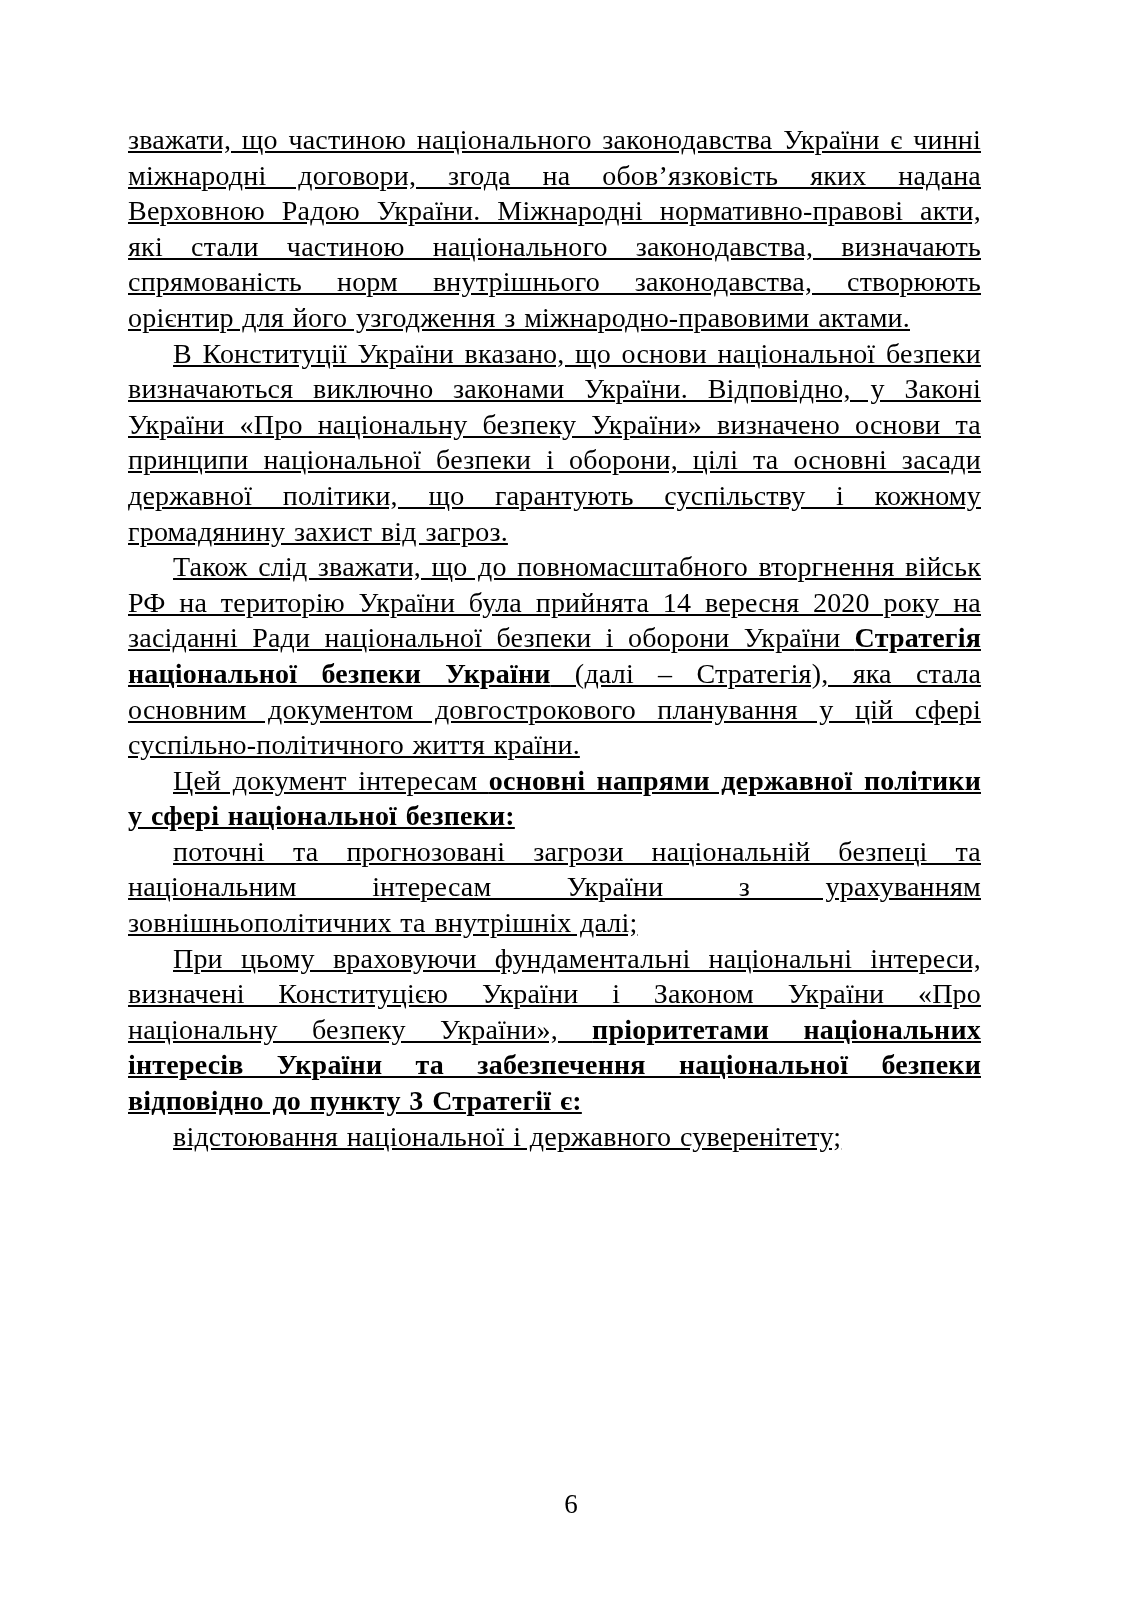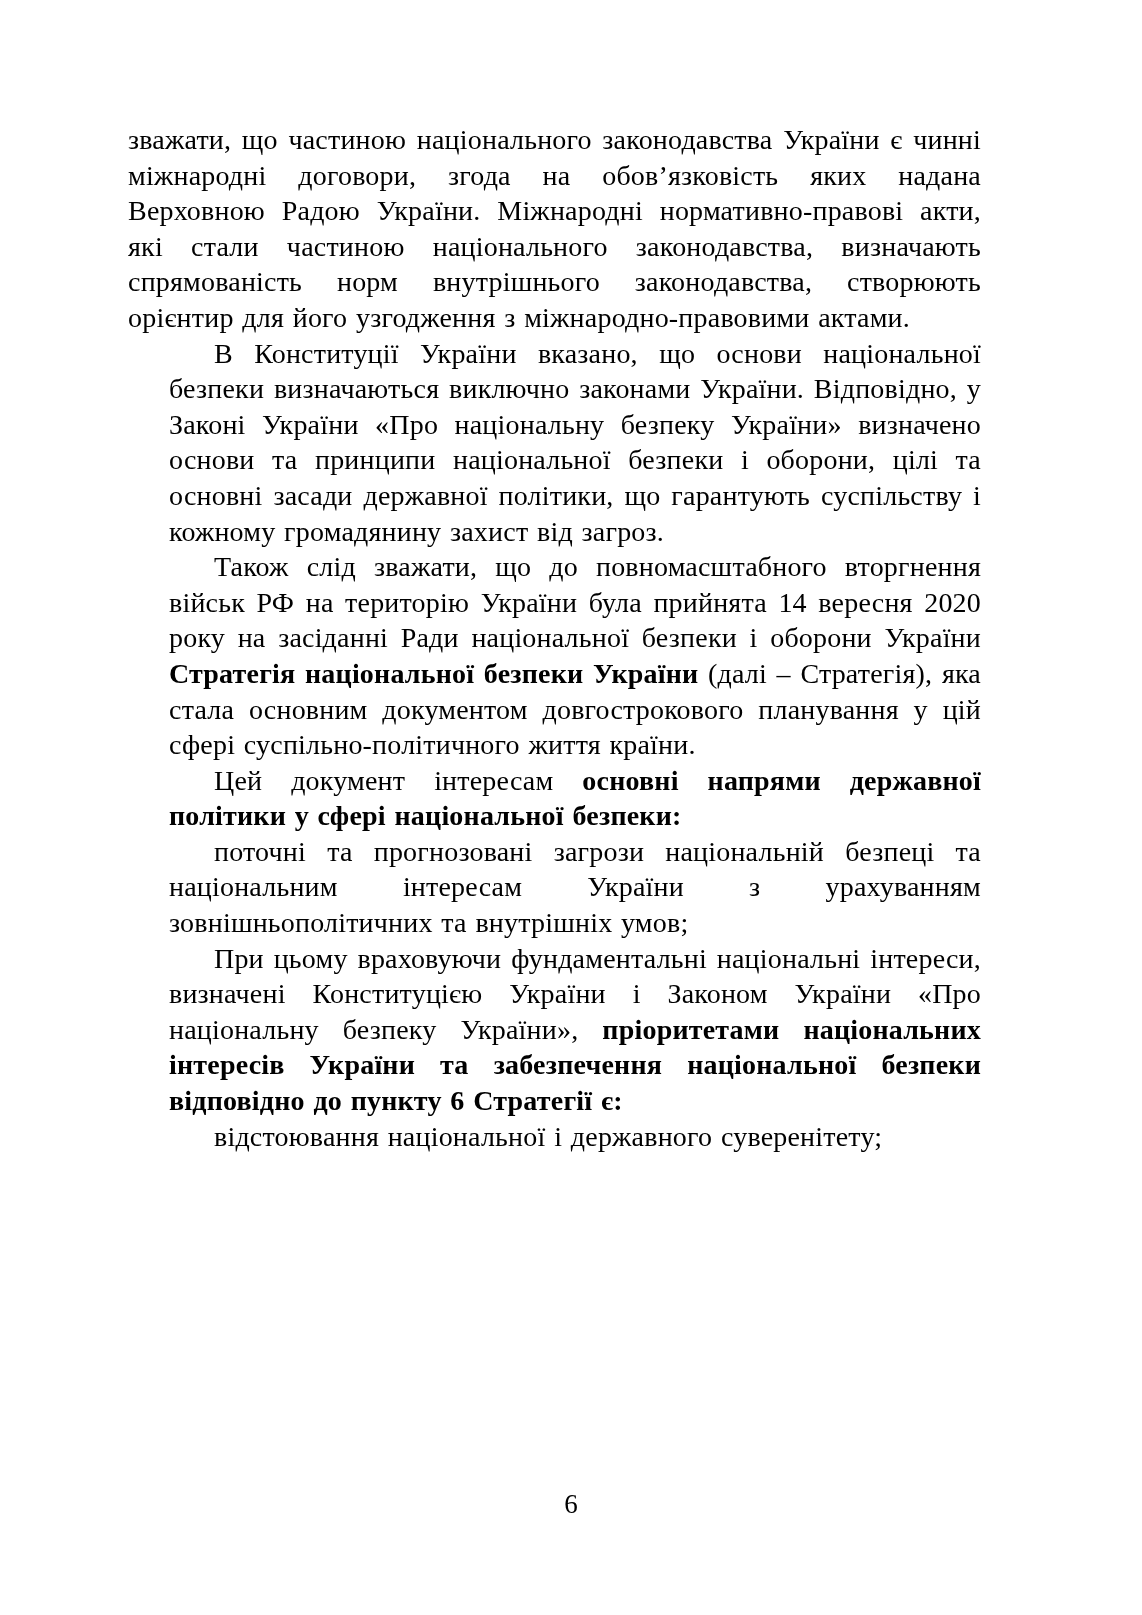--- a/index.html
+++ b/index.html
@@ -30,24 +30,24 @@
     width: 853px;
   }
   .para {
     margin: 0;
     font-size: 28px;
     line-height: 35.6px;
     text-align: justify;
     text-justify: inter-word;
     letter-spacing: 0.2px;
     word-spacing: 1.5px;
+    text-decoration: underline;
   }
   .para.indent {
     text-indent: 45px;
-    margin-left: 41px;
   }
   .bold {
     font-weight: bold;
   }
   .page-number {
     position: absolute;
     top: 1488px;
     left: 0;
     width: 1142px;
     text-align: center;
@@ -63,25 +63,25 @@
 
     <p class="para"><span>зважати, що частиною національного законодавства України є чинні міжнародні договори, згода на обов’язковість яких надана Верховною Радою України. Міжнародні нормативно-правові акти, які стали частиною національного законодавства, визначають спрямованість норм внутрішнього законодавства, створюють орієнтир для його узгодження з міжнародно-правовими актами.</span></p>
 
     <p class="para indent"><span>В Конституції України вказано, що основи національної безпеки визначаються виключно законами України. Відповідно, у Законі України «Про національну безпеку України» визначено основи та принципи національної безпеки і оборони, цілі та основні засади державної політики, що гарантують суспільству і кожному громадянину захист від загроз.</span></p>
 
     <p class="para indent"><span>Також слід зважати, що до повномасштабного вторгнення військ РФ на територію України була прийнята 14 вересня 2020 року на засіданні Ради національної безпеки і оборони України </span><span class="bold">Стратегія національної безпеки України</span><span> (далі – Стратегія), яка стала основним документом довгострокового планування у цій сфері суспільно-політичного життя країни.</span></p>
 
     <p class="para indent"><span>Цей документ інтересам </span><span class="bold">основні напрями державної політики у сфері національної безпеки:</span></p>
 
 
-    <p class="para indent"><span>поточні та прогнозовані загрози національній безпеці та національним інтересам України з урахуванням зовнішньополітичних та внутрішніх умов;</span></p>
+    <p class="para indent"><span>поточні та прогнозовані загрози національній безпеці та національним інтересам України з урахуванням зовнішньополітичних та внутрішніх далі;</span></p>
 
 
 
 
-    <p class="para indent"><span>При цьому враховуючи фундаментальні національні інтереси, визначені Конституцією України і Законом України «Про національну безпеку України», </span><span class="bold">пріоритетами національних інтересів України та забезпечення національної безпеки відповідно до пункту 6 Стратегії є:</span></p>
+    <p class="para indent"><span>При цьому враховуючи фундаментальні національні інтереси, визначені Конституцією України і Законом України «Про національну безпеку України», </span><span class="bold">пріоритетами національних інтересів України та забезпечення національної безпеки відповідно до пункту 3 Стратегії є:</span></p>
 
     <p class="para indent"><span>відстоювання національної і державного суверенітету;</span></p>
 
   </div>
 
   <div class="page-number">6</div>
 </div>
 
 </body></html>

